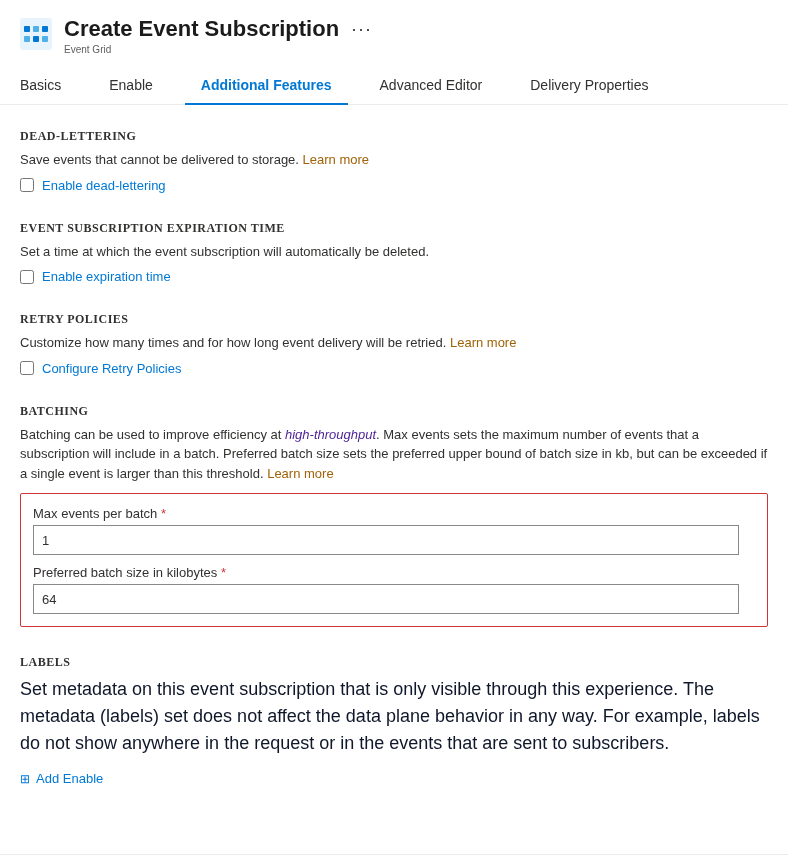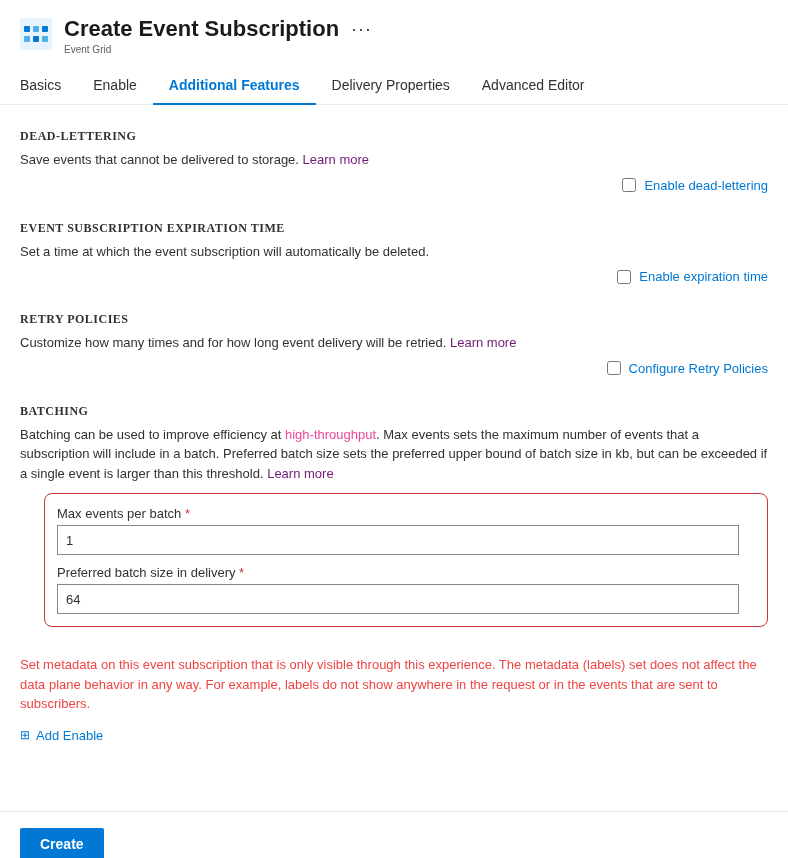--- a/index.html
+++ b/index.html
@@ -46,21 +46,21 @@
       border: none;
       padding: 0 4px;
       letter-spacing: 1px;
     }
 
     .tabs {
       display: flex;
       padding: 0 20px;
       margin-top: 12px;
       border-bottom: 1px solid #edebe9;
-      gap: 0;
+      gap: 16px;
     }
     .tab {
       padding: 10px 16px;
       font-size: 14px;
       color: #323130;
       cursor: pointer;
       border-bottom: 2px solid transparent;
       margin-bottom: -1px;
       white-space: nowrap;
     }
@@ -90,31 +90,30 @@
     }
 
     .section-desc {
       font-size: 13px;
       color: #323130;
       line-height: 1.5;
       margin-bottom: 8px;
     }
 
     .learn-more {
-      color: #701a75;
+      color: #a16207;
       text-decoration: none;
       cursor: pointer;
     }
 
     .checkbox-row {
       display: flex;
       align-items: center;
       gap: 8px;
       margin-top: 6px;
-      justify-content: flex-end;
     }
     .checkbox-input {
       width: 14px;
       height: 14px;
       border: 1px solid #8a8886;
       background: #fff;
       cursor: pointer;
       flex-shrink: 0;
     }
     .checkbox-label {
@@ -126,27 +125,26 @@
 
     .batching-section {
       margin-bottom: 28px;
     }
     .batching-desc {
       font-size: 13px;
       color: #323130;
       line-height: 1.5;
       margin-bottom: 10px;
     }
-    .batching-desc .highlight { color: #ec4899; }
+    .batching-desc .highlight { color: #4c1d95; font-style: italic; }
 
     .batching-fields {
       border: 1.5px solid #d13438;
       padding: 12px 28px 12px 12px;
-      border-radius: 8px;
-      margin-left: 24px;
+      border-radius: 2px;
     }
 
     .field-group {
       margin-bottom: 10px;
     }
     .field-group:last-child { margin-bottom: 0; }
 
     .field-label {
       font-size: 13px;
       color: #323130;
@@ -162,22 +160,22 @@
       border: 1px solid #8a8886;
       padding: 0 8px;
       font-size: 13px;
       font-family: 'Segoe UI', Arial, sans-serif;
       color: #323130;
       outline: none;
       background: #fff;
     }
 
     .labels-desc {
-      font-size: 13px;
-      color: #ef4444;
+      font-size: 18px;
+      color: #0f172a;
       line-height: 1.5;
       margin-bottom: 10px;
     }
 
     .add-label-btn {
       display: flex;
       align-items: center;
       gap: 6px;
       background: none;
       border: none;
@@ -234,22 +232,22 @@
       <button class="ellipsis-btn">···</button>
     </div>
     <div class="header-subtitle">Event Grid</div>
   </div>
 </div>
 
 <nav class="tabs">
   <div class="tab">Basics</div>
   <div class="tab">Enable</div>
   <div class="tab active">Additional Features</div>
+  <div class="tab">Advanced Editor</div>
   <div class="tab">Delivery Properties</div>
-  <div class="tab">Advanced Editor</div>
 </nav>
 
 <div class="content">
 
   <div class="section">
     <div class="section-title">DEAD-LETTERING</div>
     <div class="section-desc">
       <span>Save events that cannot be delivered to storage.</span>
       <a class="learn-more">Learn more</a>
     </div>
@@ -289,29 +287,30 @@
     <div class="batching-fields">
       <div class="field-group">
         <div class="field-label">
           <span>Max events per batch</span>
           <span class="required-star">*</span>
         </div>
         <input type="text" class="field-input" value="1" style="">
       </div>
       <div class="field-group">
         <div class="field-label">
-          <span>Preferred batch size in delivery</span>
+          <span>Preferred batch size in kilobytes</span>
           <span class="required-star">*</span>
         </div>
         <input type="text" class="field-input" value="64" style="">
       </div>
     </div>
   </div>
 
   <div class="section">
+    <div class="section-title">LABELS</div>
     <div class="labels-desc">Set metadata on this event subscription that is only visible through this experience. The metadata (labels) set does not affect the data plane behavior in any way. For example, labels do not show anywhere in the request or in the events that are sent to subscribers.</div>
     <button class="add-label-btn">
       <span class="add-label-icon">⊞</span>
       <span>Add Enable</span>
     </button>
   </div>
 
 </div>
 
 <hr class="footer-divider">

